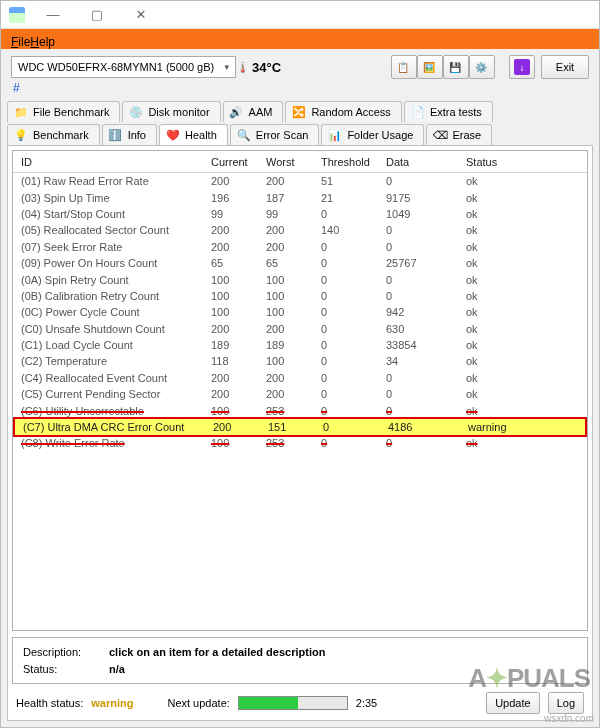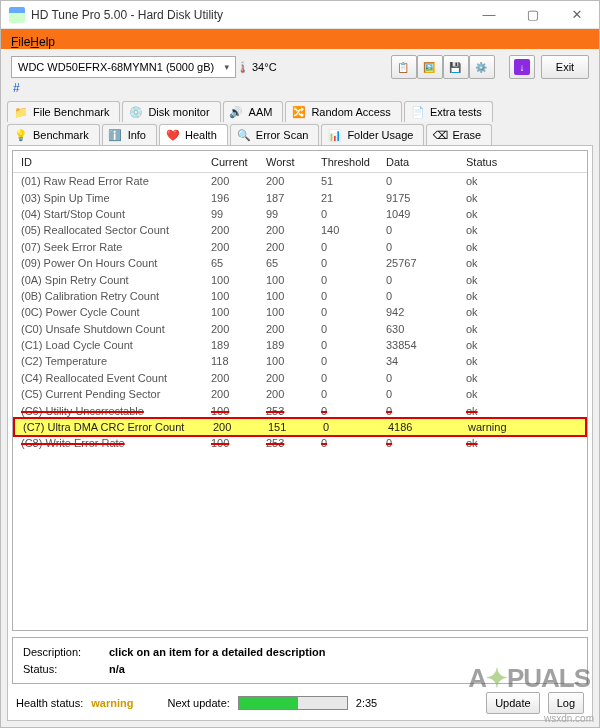--- a/index.html
+++ b/index.html
@@ -57,21 +57,21 @@
     border: 1px solid #a9a9a9;
     background: #fff;
     display: flex;
     align-items: center;
     justify-content: space-between;
     padding: 0 6px;
     font-size: 11px;
   }
   .drive-select .chev { font-size: 9px; color: #555; }
   .thermo { width: 16px; height: 16px; display: flex; align-items: center; }
-  .temp { font-size: 11px; font-weight: normal; }
+  .temp { font-size: 13px; font-weight: bold; }
   .iconbtn {
     width: 26px; height: 24px;
     border: 1px solid #adadad;
     background: linear-gradient(#fefefe, #e9e9e9);
     display: flex; align-items: center; justify-content: center;
     border-radius: 2px;
   }
   .iconbtn.purple .glyph { background: #8a2be2; }
   .iconbtn .glyph { width: 14px; height: 14px; display:flex; align-items:center; justify-content:center; font-size:10px; }
   .exitbtn { width: 48px; height: 24px; border: 1px solid #adadad; background: linear-gradient(#fefefe,#e9e9e9); font-size: 11px; border-radius:2px; }
@@ -151,21 +151,20 @@
   .watermark .g { color: #7cb342; }
   body { position: relative; }
   .url { position: absolute; right: 6px; bottom: 4px; font-size: 10px; color: #aaa; }
 </style>
 </head>
 <body>
 
 <div class="window">
   <div class="titlebar">
     <div class="app-icon"></div>
-    <div class="title">HD Tune Pro 5.00 - Hard Disk Utility</div>
     <div class="winbtn">—</div>
     <div class="winbtn">▢</div>
     <div class="winbtn">✕</div>
   </div>
 
   <div class="menubar">
     <span>File</span>
     <span>Help</span>
   </div>
 

